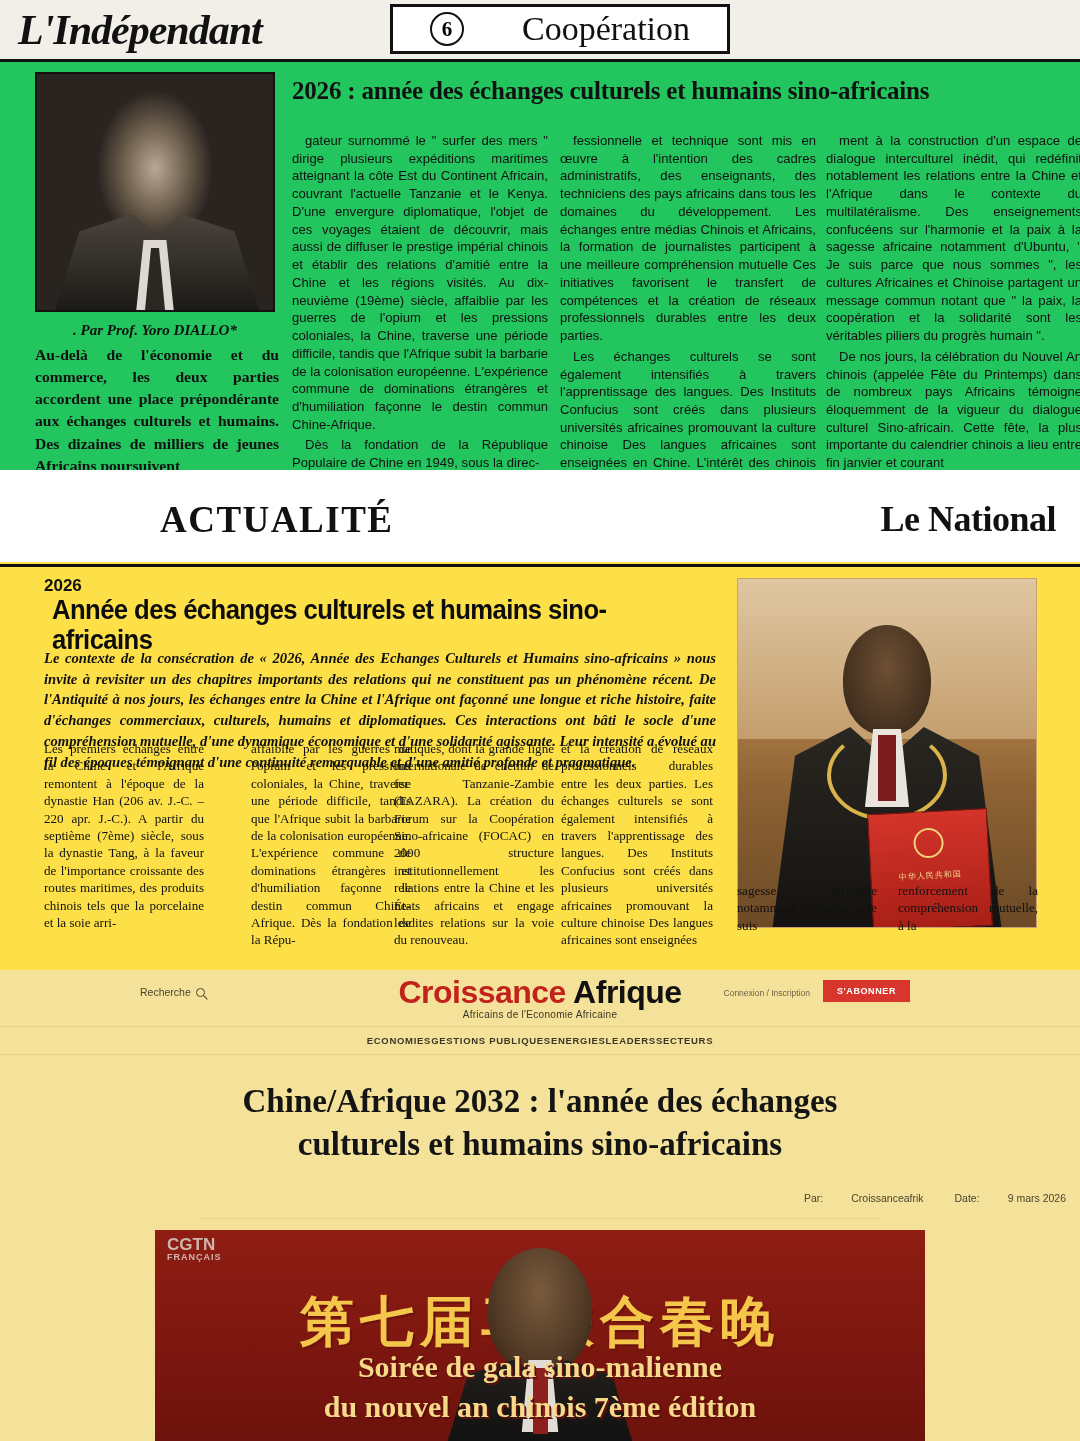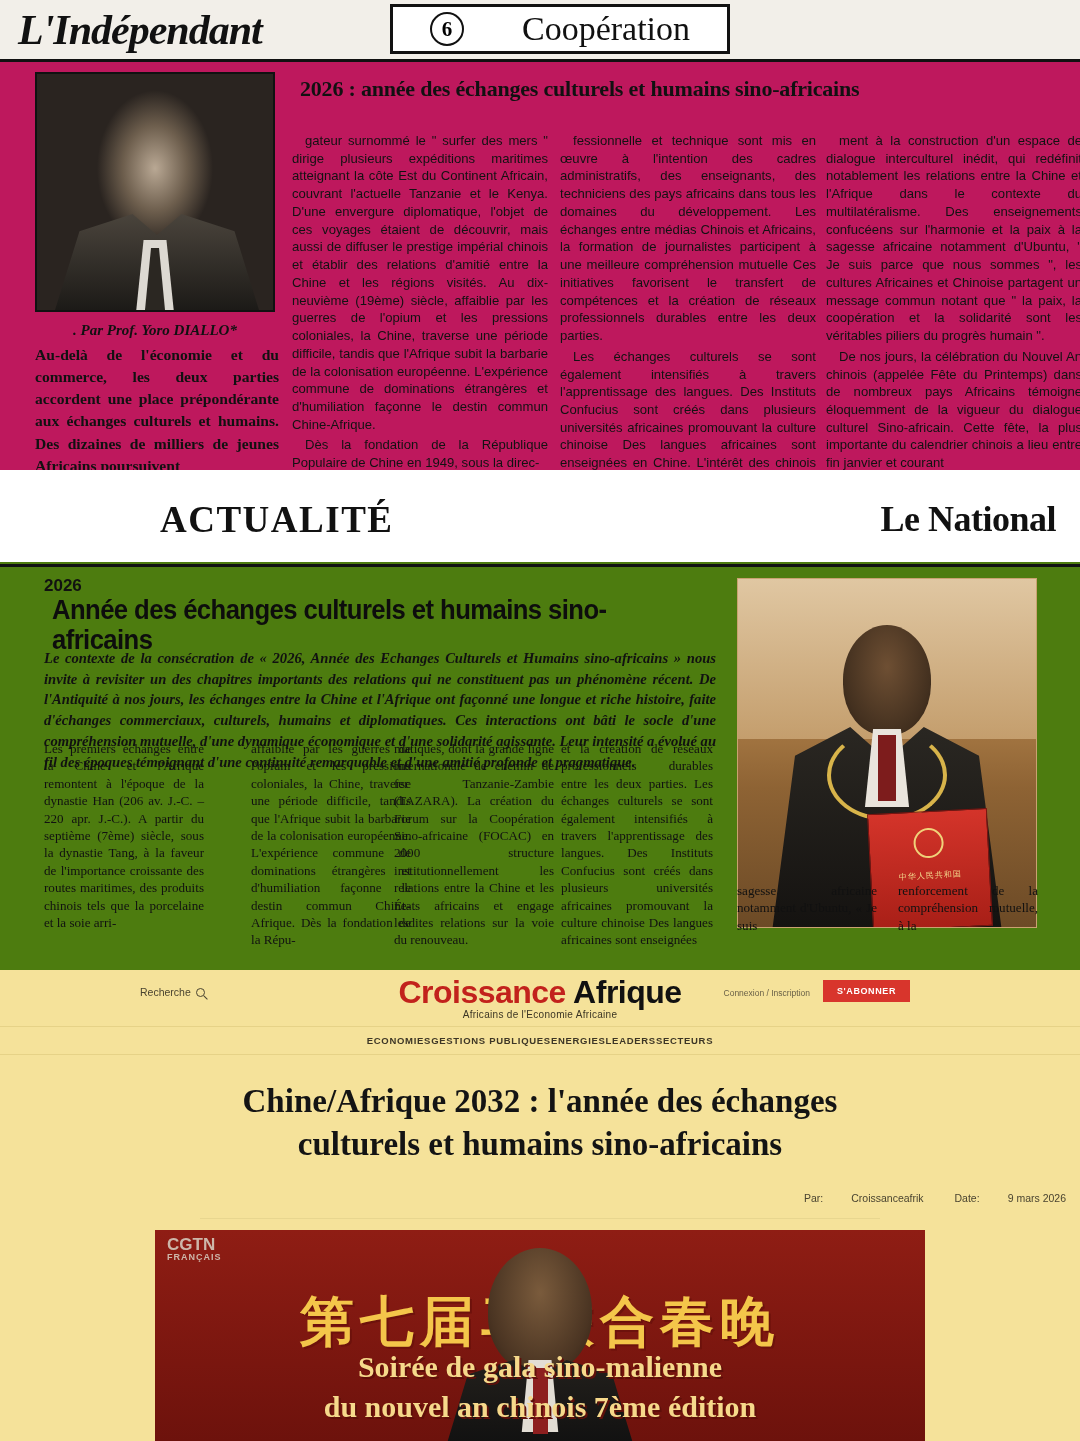--- a/index.html
+++ b/index.html
@@ -8,21 +8,21 @@
     width:1080px; height:1441px;
     background:#ffffff;
     font-family:"Liberation Sans", sans-serif;
     overflow:hidden;
     position:relative;
   }
 
   
   #panel1 {
     position:absolute; left:0; top:0; width:1080px; height:470px;
-    background:#be185d;
+    background:#22c55e;
     overflow:hidden;
   }
   #p1-masthead {
     position:absolute; left:0; top:0; width:1080px; height:62px;
     border-bottom:3px solid #111;
     background:#f2efe9;
   }
   #p1-logo {
     position:absolute; left:18px; top:6px;
     font-family:"Liberation Serif", serif;
@@ -36,23 +36,23 @@
   }
   #p1-pagenum {
     width:34px; height:34px; border:2px solid #111; border-radius:50%;
     display:flex; align-items:center; justify-content:center;
     font-family:"Liberation Serif", serif; font-size:21px; font-weight:bold;
   }
   #p1-rubric {
     font-family:"Liberation Serif", serif; font-weight:normal; font-size:34px; color:#111;margin-left:44px;
   }
   #p1-headline {
-    position:absolute; left:300px; top:76px; width:780px;
+    position:absolute; left:292px; top:76px; width:780px;
     font-family:"Liberation Serif", serif; font-weight:bold;
-    font-size:22px; line-height:1.18; color:#111; letter-spacing:-0.2px;
+    font-size:25px; line-height:1.18; color:#111; letter-spacing:-0.2px;
   }
   #p1-photo {
     position:absolute; left:35px; top:72px; width:240px; height:240px;
     border:2px solid #111;
     background:
       radial-gradient(ellipse 58px 78px at 50% 40%, #b9a894 0%, #6d5e4d 55%, #2a2420 100%),
       linear-gradient(180deg,#d8d4cc 0%, #9a958c 45%, #3a3733 100%);
     overflow:hidden;
   }
   #p1-photo .suit {
@@ -87,21 +87,21 @@
     font-size:13.1px; line-height:1.355; text-align:justify; color:#121212;
   }
   .p1-col p { margin:0 0 3px 0; text-indent:13px; }
   #p1c1 { left:292px; }
   #p1c2 { left:560px; }
   #p1c3 { left:826px; }
 
   
   #panel2 {
     position:absolute; left:0; top:470px; width:1080px; height:500px;
-    background:#4d7c0f; overflow:hidden;
+    background:#fde047; overflow:hidden;
   }
   #p2-head {
     position:absolute; left:0; top:0; width:1080px; height:92px;
     background:#fff;
   }
   #p2-actualite {
     position:absolute; left:160px; top:28px;
     font-family:"Liberation Serif", serif; font-weight:bold;
     font-size:37px; letter-spacing:1.5px; color:#111;
   }

